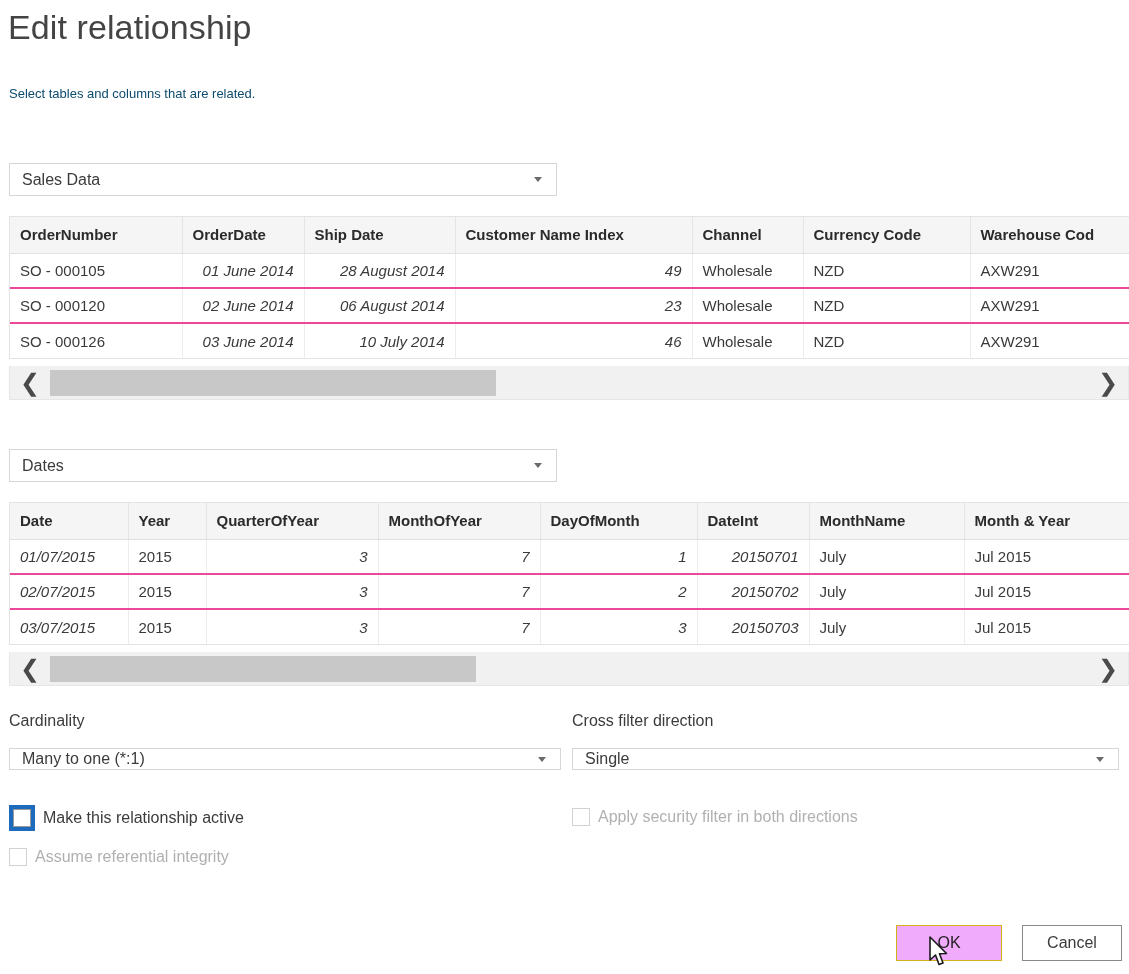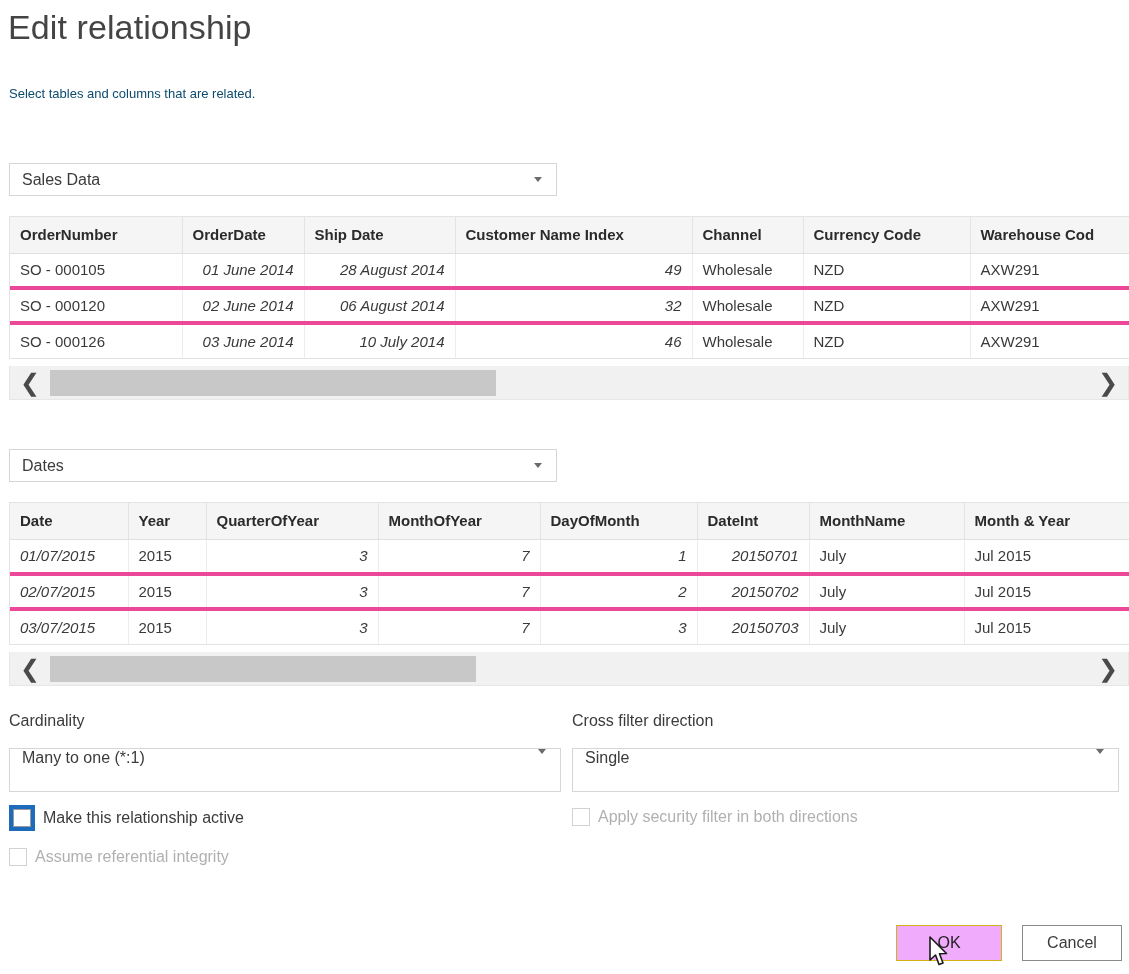--- a/index.html
+++ b/index.html
@@ -95,21 +95,21 @@
     border-right: 1px solid #e4e4e4;
     border-bottom: 1px solid #e0e0e0;
     white-space: nowrap;
     overflow: hidden;
   }
   table.preview td {
     height: 35px;
     padding: 0 10px;
     color: #3a3a3a;
     border-right: 1px solid #ececec;
-    border-bottom: 4px solid #ec4899;
+    border-bottom: 2px solid #ec4899;
     white-space: nowrap;
     overflow: hidden;
     background: #ffffff;
   }
   table.preview tr:last-child td { border-bottom: none; }
   td.num, th.num { text-align: right; }
   td.ital { font-style: italic; }
   th.sel, td.sel { background: #f1f1f1; }
   th.ctr { text-align: center; }
 
@@ -159,25 +159,25 @@
     position: absolute;
     font-size: 16px;
     color: #3b3b3b;
     white-space: nowrap;
   }
   #lblCardinality { left: 9px; top: 712px; }
   #lblCrossFilter { left: 572px; top: 712px; }
 
   .opt-select {
     position: absolute;
-    height: 44px;
+    height: 22px;
     border: 1px solid #d6d6d6;
     background: #ffffff;
     display: flex;
-    align-items: flex-start;
+    align-items: center;
     padding: 0 8px 0 12px;
     cursor: pointer;
   }
   .opt-select .sel-text {
     flex: 1;
     font-size: 16px;
     color: #3b3b3b;
     white-space: nowrap;
   }
   #cardinalitySelect { left: 9px; top: 748px; width: 552px; }
@@ -281,21 +281,21 @@
             <td class="num ital">28 August 2014</td>
             <td class="num ital">49</td>
             <td>Wholesale</td>
             <td>NZD</td>
             <td>AXW291</td>
           </tr>
           <tr>
             <td>SO - 000120</td>
             <td class="num ital sel">02 June 2014</td>
             <td class="num ital">06 August 2014</td>
-            <td class="num ital">32</td>
+            <td class="num ital">23</td>
             <td>Wholesale</td>
             <td>NZD</td>
             <td>AXW291</td>
           </tr>
           <tr>
             <td>SO - 000126</td>
             <td class="num ital sel">03 June 2014</td>
             <td class="num ital">10 July 2014</td>
             <td class="num ital">46</td>
             <td>Wholesale</td>

